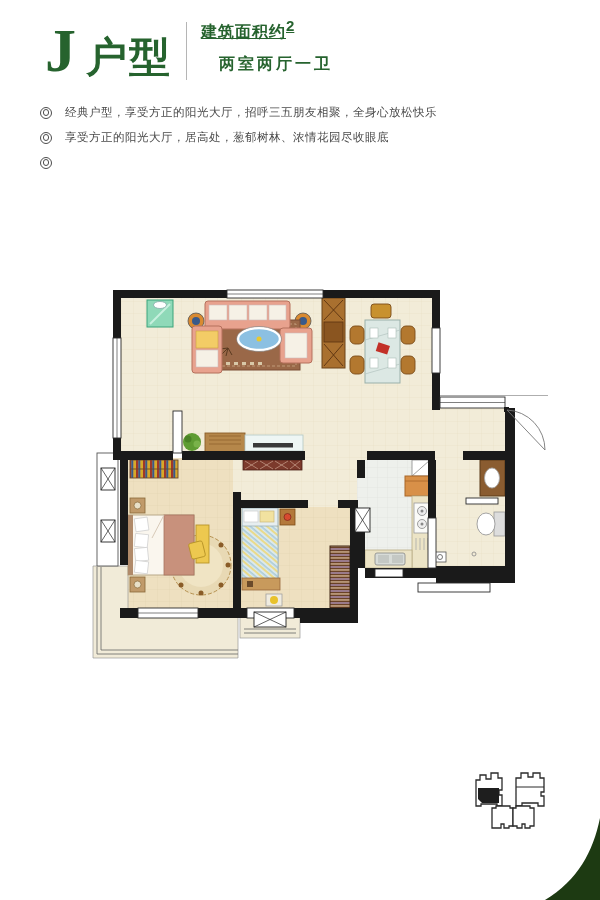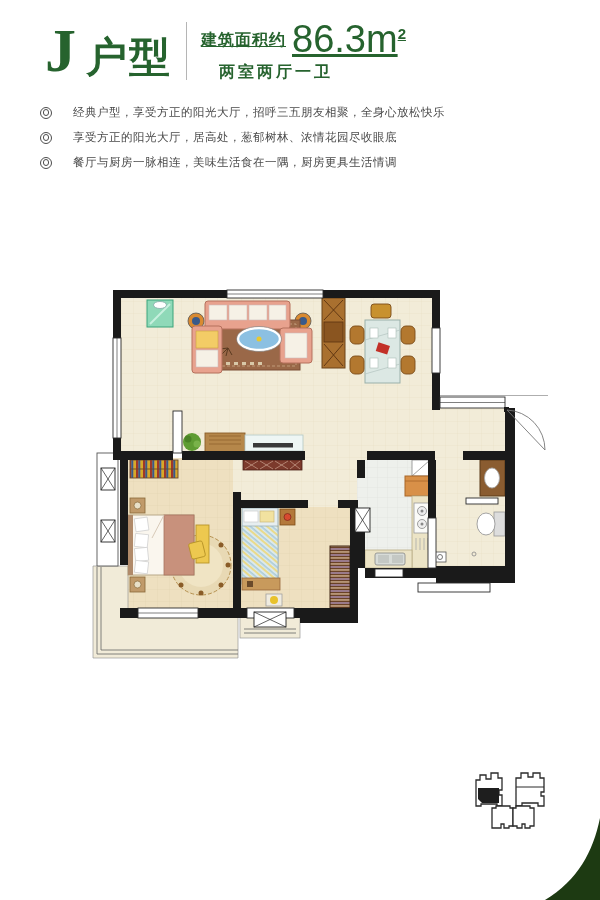--- a/index.html
+++ b/index.html
@@ -27,21 +27,21 @@
   .area-value{font-size:38px;line-height:34px;margin-left:6px;font-weight:500;}
   .area-sup{font-size:15px;font-weight:bold;transform:translateY(-14px);display:inline-block;}
   .layout-line{font-size:16px;font-weight:bold;letter-spacing:3px;margin-top:6px;margin-left:18px;}
 
   
   .features{position:absolute;left:40px;top:100px;width:480px;}
   .feature-row{display:flex;align-items:center;height:25px;color:var(--text-gray);}
   .bullseye{width:10px;height:10px;border:1.6px solid #4d4d4d;border-radius:50%;
             position:relative;flex:0 0 auto;margin-right:13px;}
   .bullseye::after{content:"";position:absolute;inset:1.6px;border:1.4px solid #4d4d4d;border-radius:50%;}
-  .feature-text{font-size:11.5px;letter-spacing:0.5px;white-space:nowrap;margin-left:8px;}
+  .feature-text{font-size:11.5px;letter-spacing:0.5px;white-space:nowrap;}
 
   
   .plan-wrap{position:absolute;left:38px;top:278px;width:510px;height:390px;}
   .w{fill:var(--wall-black);}
   .win{fill:#ffffff;stroke:#2a2a2a;stroke-width:0.9;}
   .rail{stroke:#666;stroke-width:0.8;fill:none;}
   .thinline{stroke:#999;stroke-width:0.8;}
 
   
   .disclaimer{position:absolute;left:36px;top:792px;width:418px;
@@ -58,39 +58,37 @@
 
   <div class="header">
     <div class="unit-name">
       <span class="unit-letter">J</span>
       <span class="unit-word">户型</span>
     </div>
     <div class="v-divider"></div>
     <div class="header-right">
       <div class="area-line">
         <span class="area-prefix">建筑面积约</span>
-        <span class="area-value">86.3m</span>
         <sup class="area-sup">2</sup>
       </div>
       <div class="layout-line">两室两厅一卫</div>
     </div>
   </div>
 
   <div class="features">
     <div class="feature-row">
       <span class="bullseye"></span>
       <span class="feature-text">经典户型，享受方正的阳光大厅，招呼三五朋友相聚，全身心放松快乐</span>
     </div>
     <div class="feature-row">
       <span class="bullseye"></span>
       <span class="feature-text">享受方正的阳光大厅，居高处，葱郁树林、浓情花园尽收眼底</span>
     </div>
     <div class="feature-row">
       <span class="bullseye"></span>
-      <span class="feature-text">餐厅与厨房一脉相连，美味生活食在一隅，厨房更具生活情调</span>
     </div>
   </div>
 
   <div class="plan-wrap">
   <svg width="510" height="390" viewBox="0 0 510 390">
     <defs>
       <pattern id="g1" width="12" height="12" patternUnits="userSpaceOnUse">
         <rect width="12" height="12" fill="#f2ecd8"></rect>
         <path d="M12,0 V12 M0,12 H12" stroke="#e7ddc2" stroke-width="0.6" fill="none"></path>
       </pattern>

